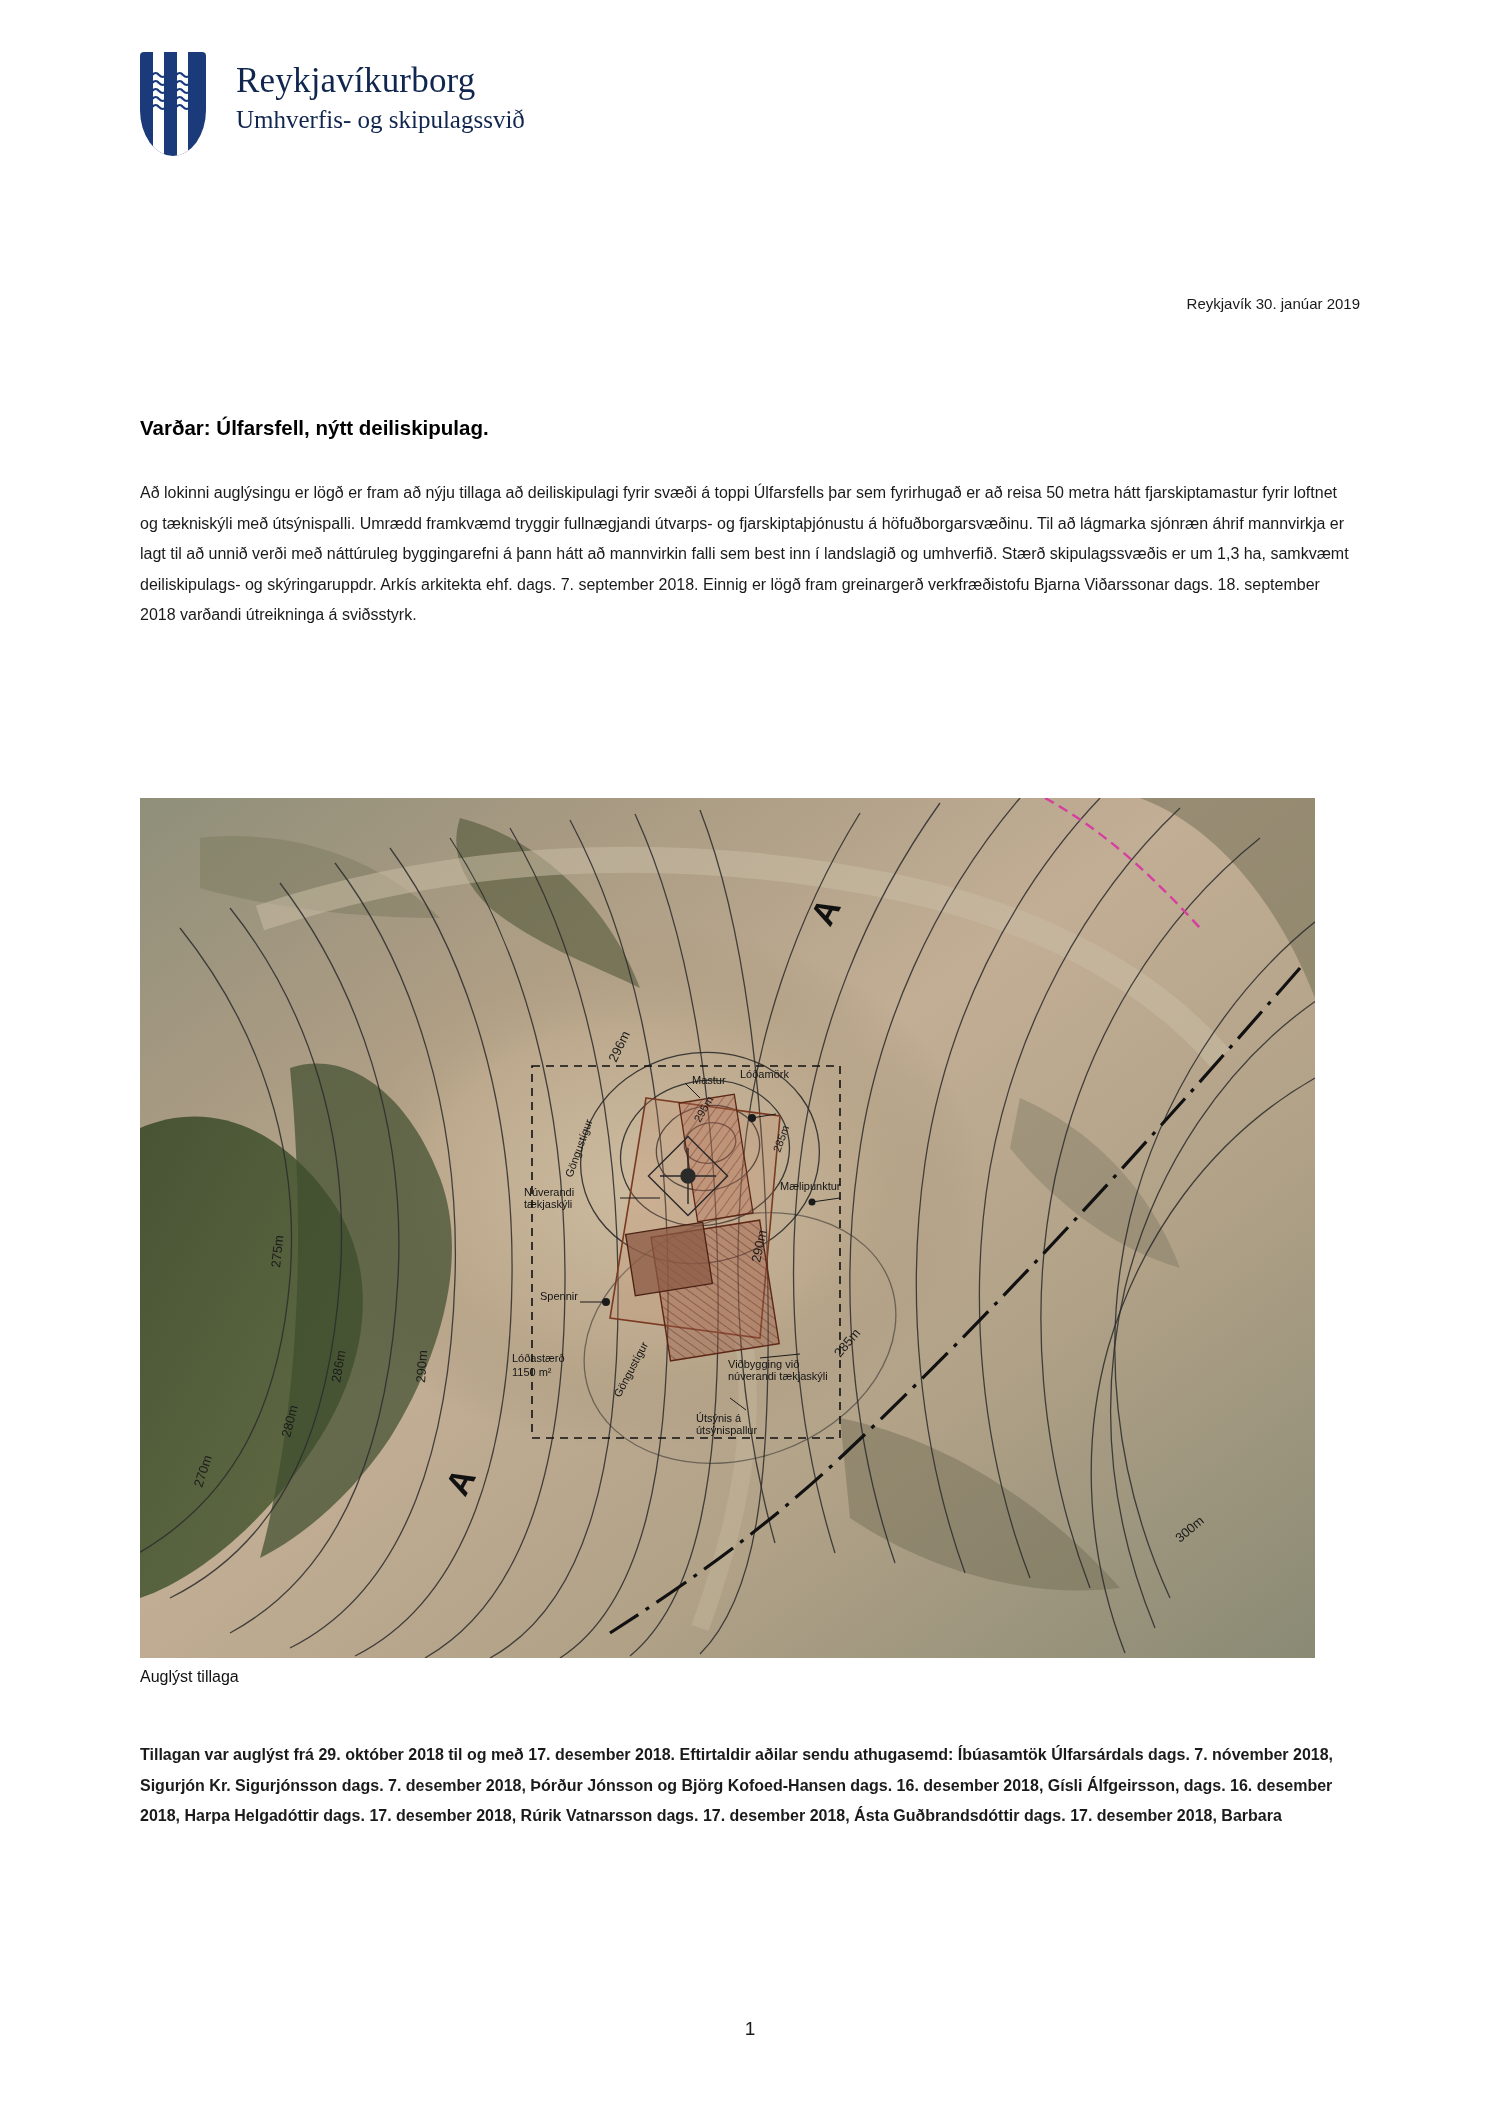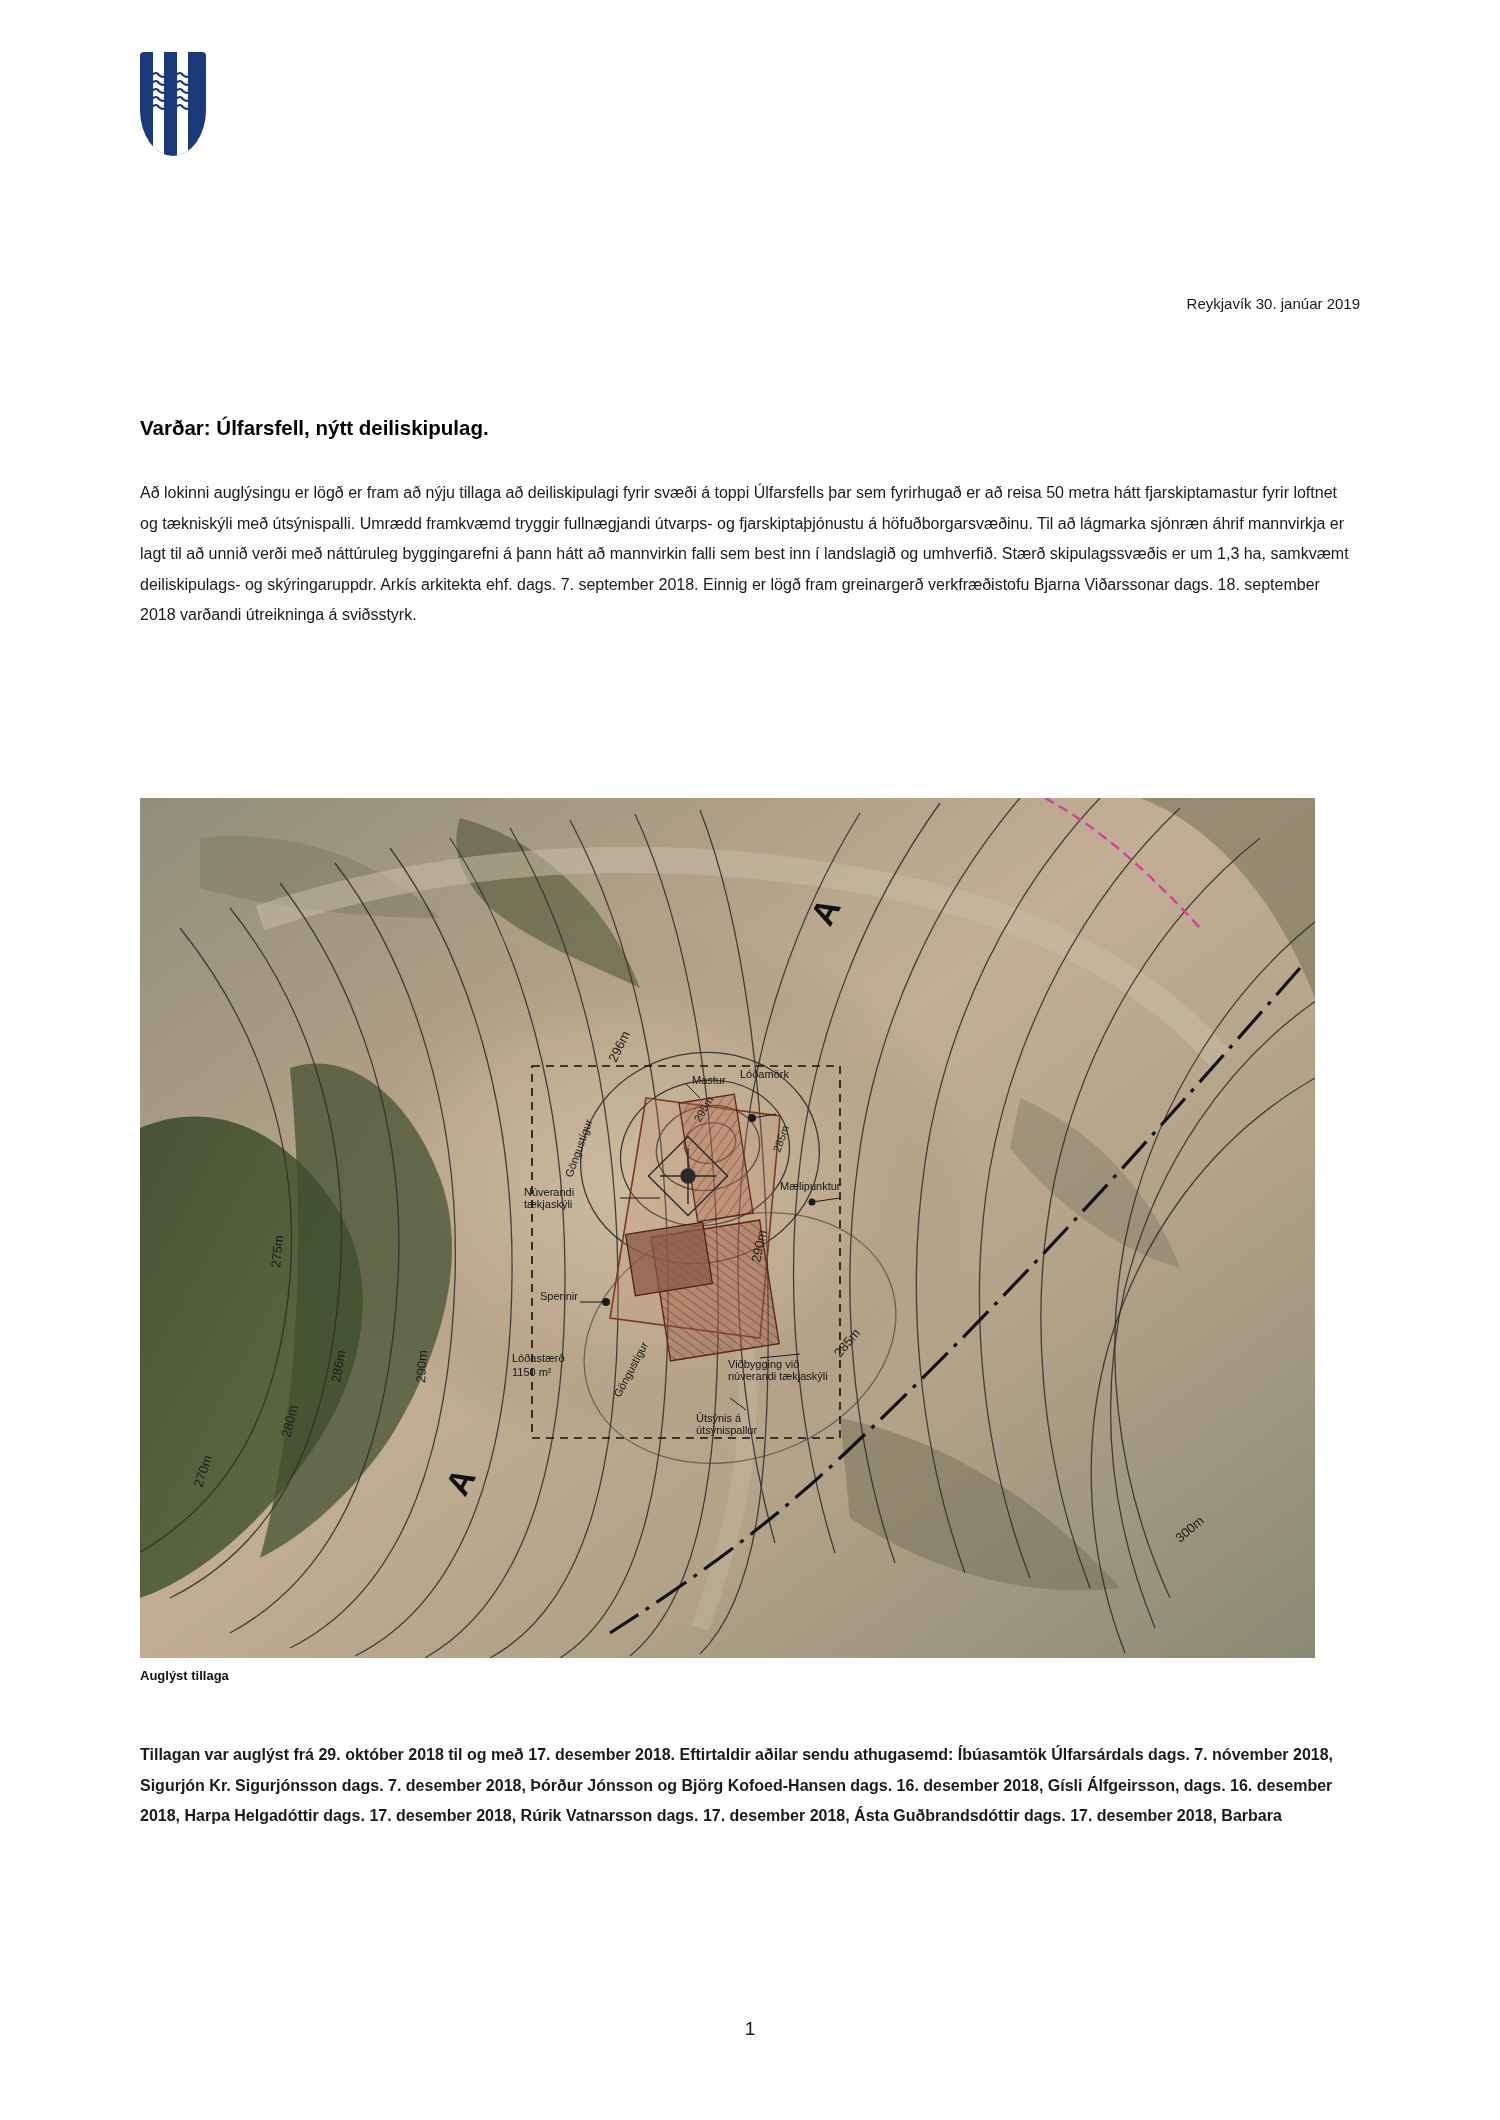--- a/index.html
+++ b/index.html
@@ -121,22 +121,22 @@
     position: absolute;
     inset: 0;
     overflow: hidden;
     background: #b9a48c;
   }
   .map svg { display: block; }
   .figure-caption {
     position: absolute;
     left: 140px;
     top: 1668px;
-    font-size: 13px;
-    font-weight: bold;
+    font-size: 16px;
+    font-weight: normal;
     color: #111;
   }
 
   
   .page-number {
     position: absolute;
     left: 0;
     right: 0;
     top: 2018px;
     text-align: center;
@@ -164,20 +164,24 @@
             <path d="M12 29 q4 -4 7 0 q4 4 7 0"></path>
             <path d="M12 37 q4 -4 7 0 q4 4 7 0"></path>
             <path d="M36 5 q4 -4 7 0 q4 4 7 0"></path>
             <path d="M36 13 q4 -4 7 0 q4 4 7 0"></path>
             <path d="M36 21 q4 -4 7 0 q4 4 7 0"></path>
             <path d="M36 29 q4 -4 7 0 q4 4 7 0"></path>
             <path d="M36 37 q4 -4 7 0 q4 4 7 0"></path>
           </g>
         </svg>
       </div>
+    </div>
+    <div class="titles">
+      <div class="org-name">Reykjavíkurborg</div>
+      <div class="org-dept">Umhverfis- og skipulagssvið</div>
     </div>
   </div>
 
   <div class="date-line">Reykjavík 30. janúar 2019</div>
 
   <div class="subject">Varðar: Úlfarsfell, nýtt deiliskipulag.</div>
 
   <div class="para para-intro">Að lokinni auglýsingu er lögð er fram að nýju tillaga að deiliskipulagi fyrir svæði á toppi Úlfarsfells þar sem fyrirhugað er að reisa 50 metra hátt fjarskiptamastur fyrir loftnet og tækniskýli með útsýnispalli. Umrædd framkvæmd tryggir fullnægjandi útvarps- og fjarskiptaþjónustu á höfuðborgarsvæðinu. Til að lágmarka sjónræn áhrif mannvirkja er lagt til að unnið verði með náttúruleg byggingarefni á þann hátt að mannvirkin falli sem best inn í landslagið og umhverfið. Stærð skipulagssvæðis er um 1,3 ha, samkvæmt deiliskipulags- og skýringaruppdr. Arkís arkitekta ehf. dags. 7. september 2018. Einnig er lögð fram greinargerð verkfræðistofu Bjarna Viðarssonar dags. 18. september 2018 varðandi útreikninga á sviðsstyrk.</div>
 
   <div class="figure">

